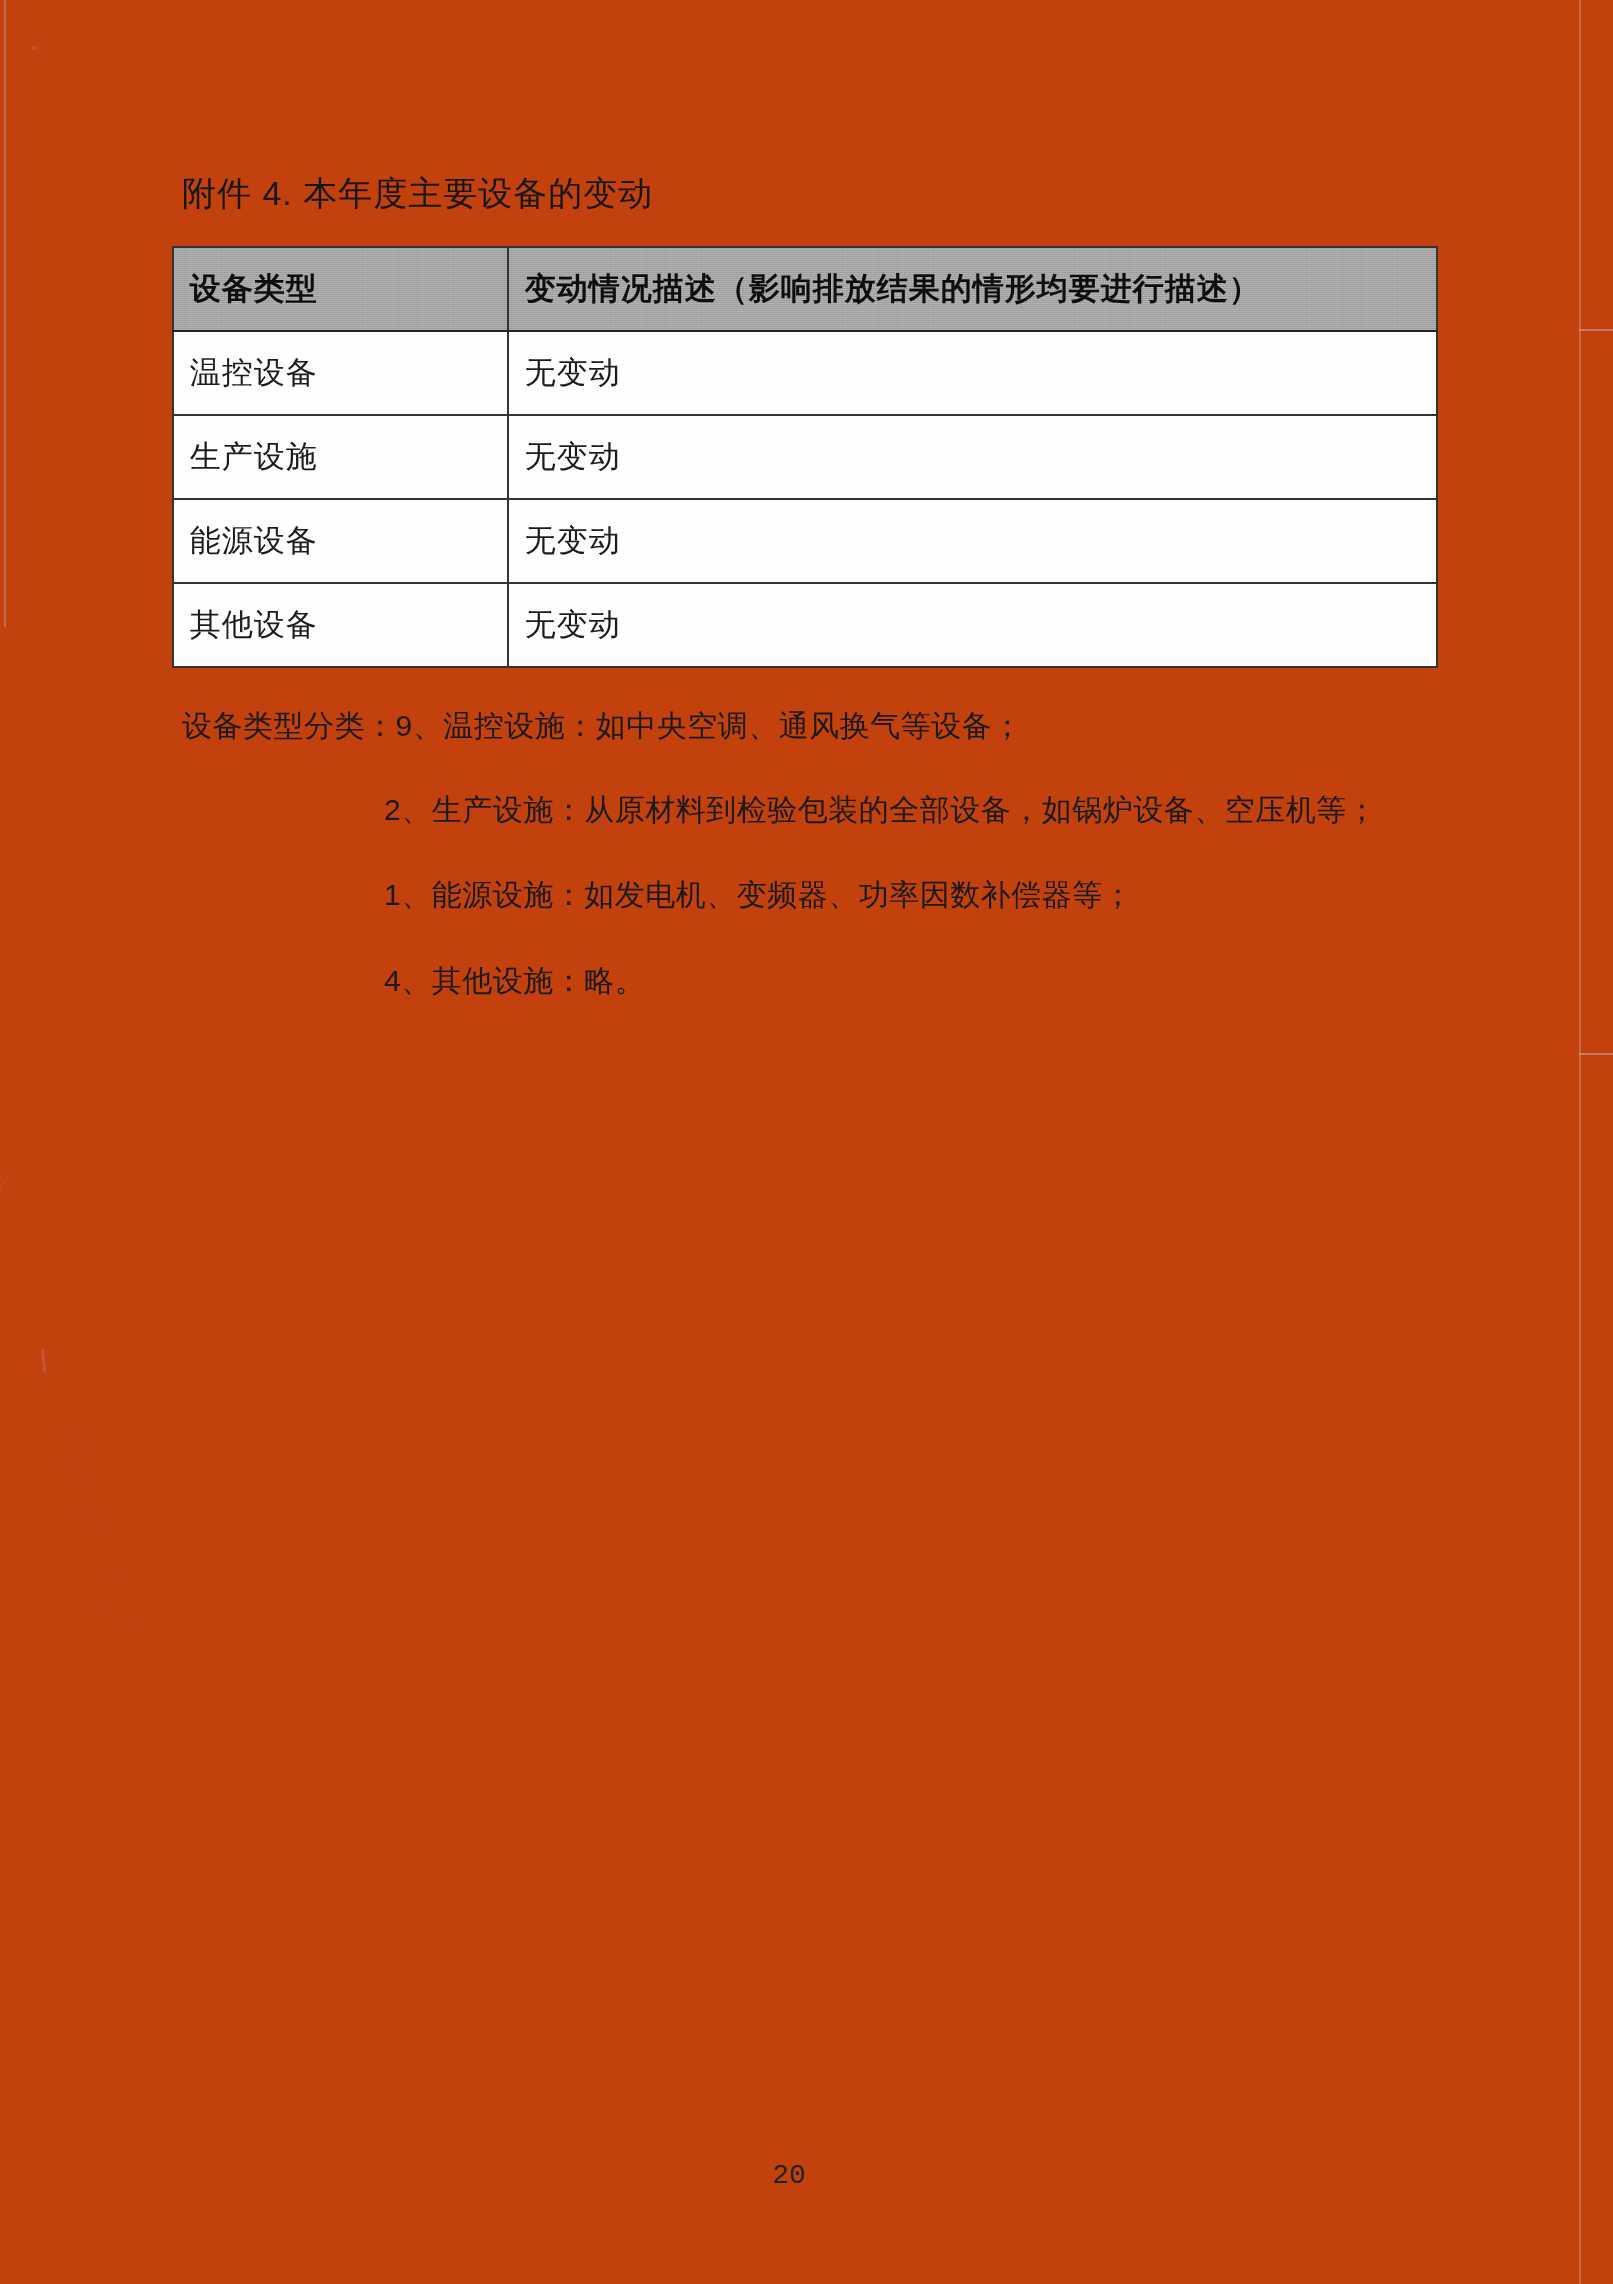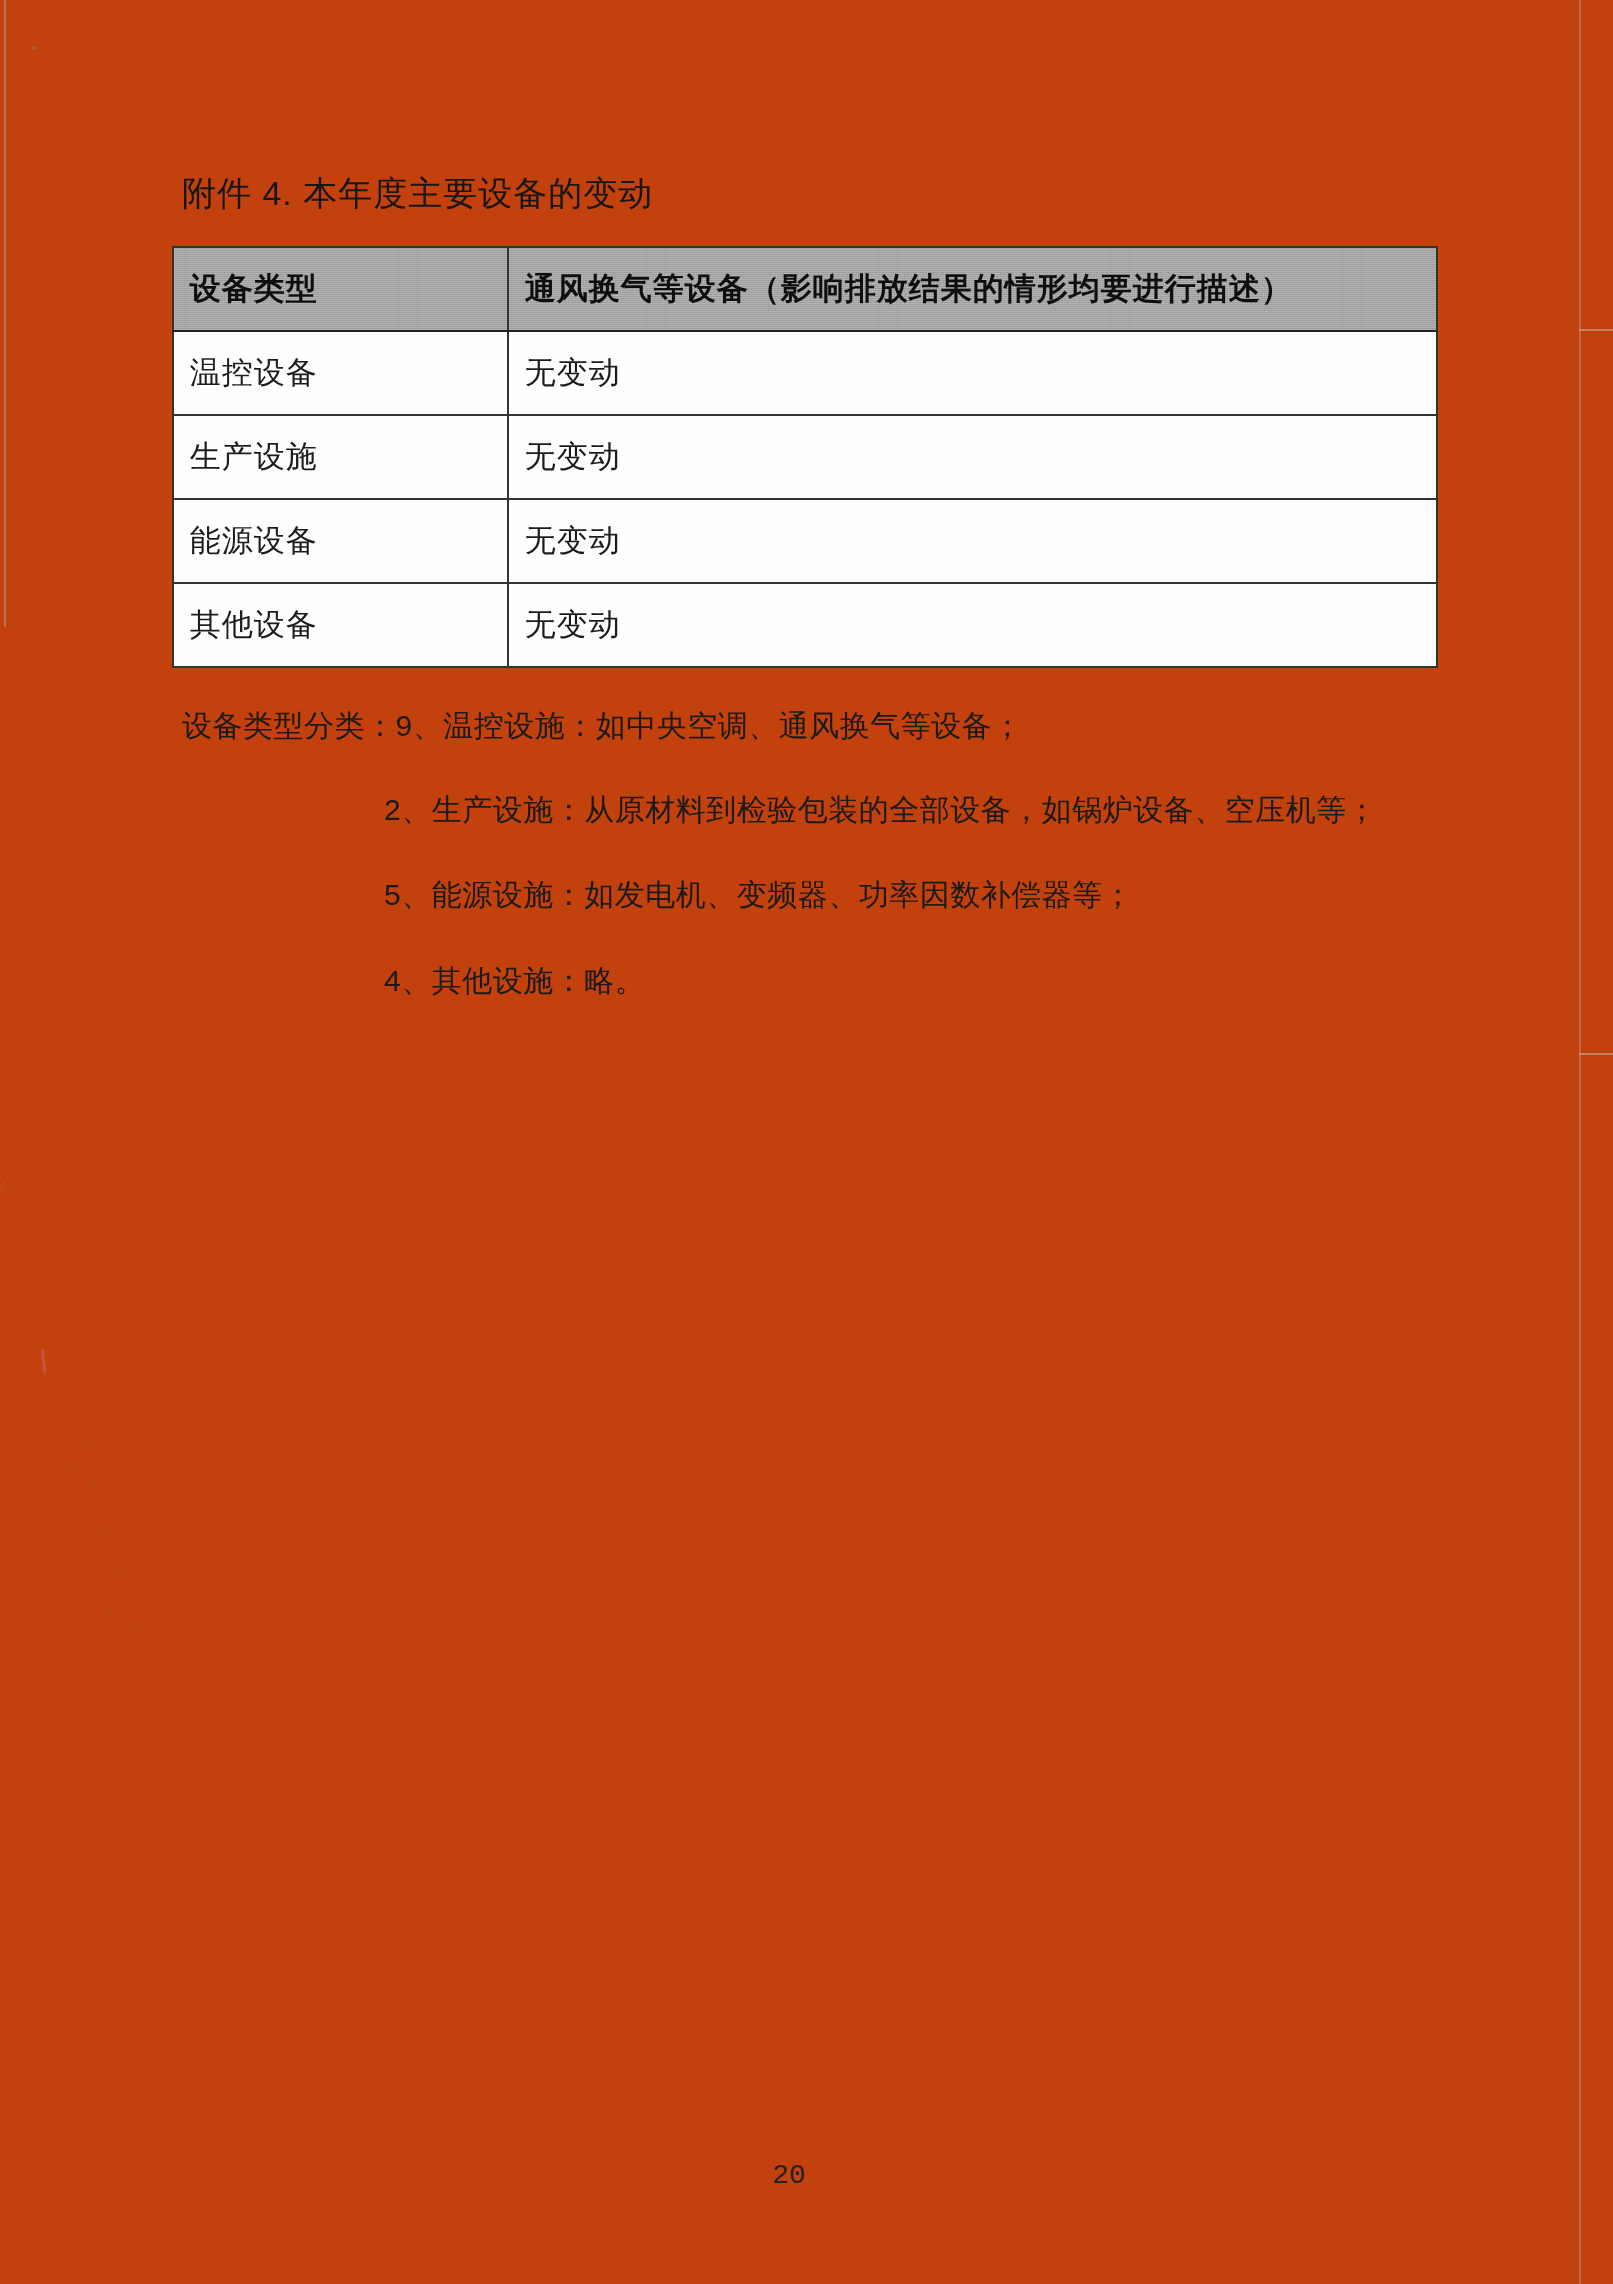--- a/index.html
+++ b/index.html
@@ -114,21 +114,21 @@
   <div class="doc-title">附件 4. 本年度主要设备的变动</div>
 
   <table class="equip-table">
     <colgroup>
         <col class="c1">
         <col class="c2">
       </colgroup>
     <thead>
       <tr>
         <th>设备类型</th>
-        <th>通风换气等设备（影响排放结果的情形均要进行描述）</th>
+        <th>变动情况描述（影响排放结果的情形均要进行描述）</th>
       </tr>
     </thead>
     <tbody>
       <tr>
         <td>温控设备</td>
         <td>无变动</td>
       </tr>
       <tr>
         <td>生产设施</td>
         <td>无变动</td>
@@ -140,21 +140,21 @@
       <tr>
         <td>其他设备</td>
         <td>无变动</td>
       </tr>
     </tbody>
   </table>
 
   <div class="notes">
     <div class="note-line l1">设备类型分类：9、温控设施：如中央空调、通风换气等设备；</div>
     <div class="note-line l2">2、生产设施：从原材料到检验包装的全部设备，如锅炉设备、空压机等；</div>
-    <div class="note-line l3">5、能源设施：如发电机、变频器、功率因数补偿器等；</div>
+    <div class="note-line l3">1、能源设施：如发电机、变频器、功率因数补偿器等；</div>
     <div class="note-line l4">4、其他设施：略。</div>
   </div>
 
   <div class="page-number">20</div>
 
   <div class="artifact a-right-line"></div>
   <div class="artifact a-right-tick1"></div>
   <div class="artifact a-right-tick2"></div>
   <div class="artifact a-left-line"></div>
   <div class="artifact a-pink-arc"></div>

